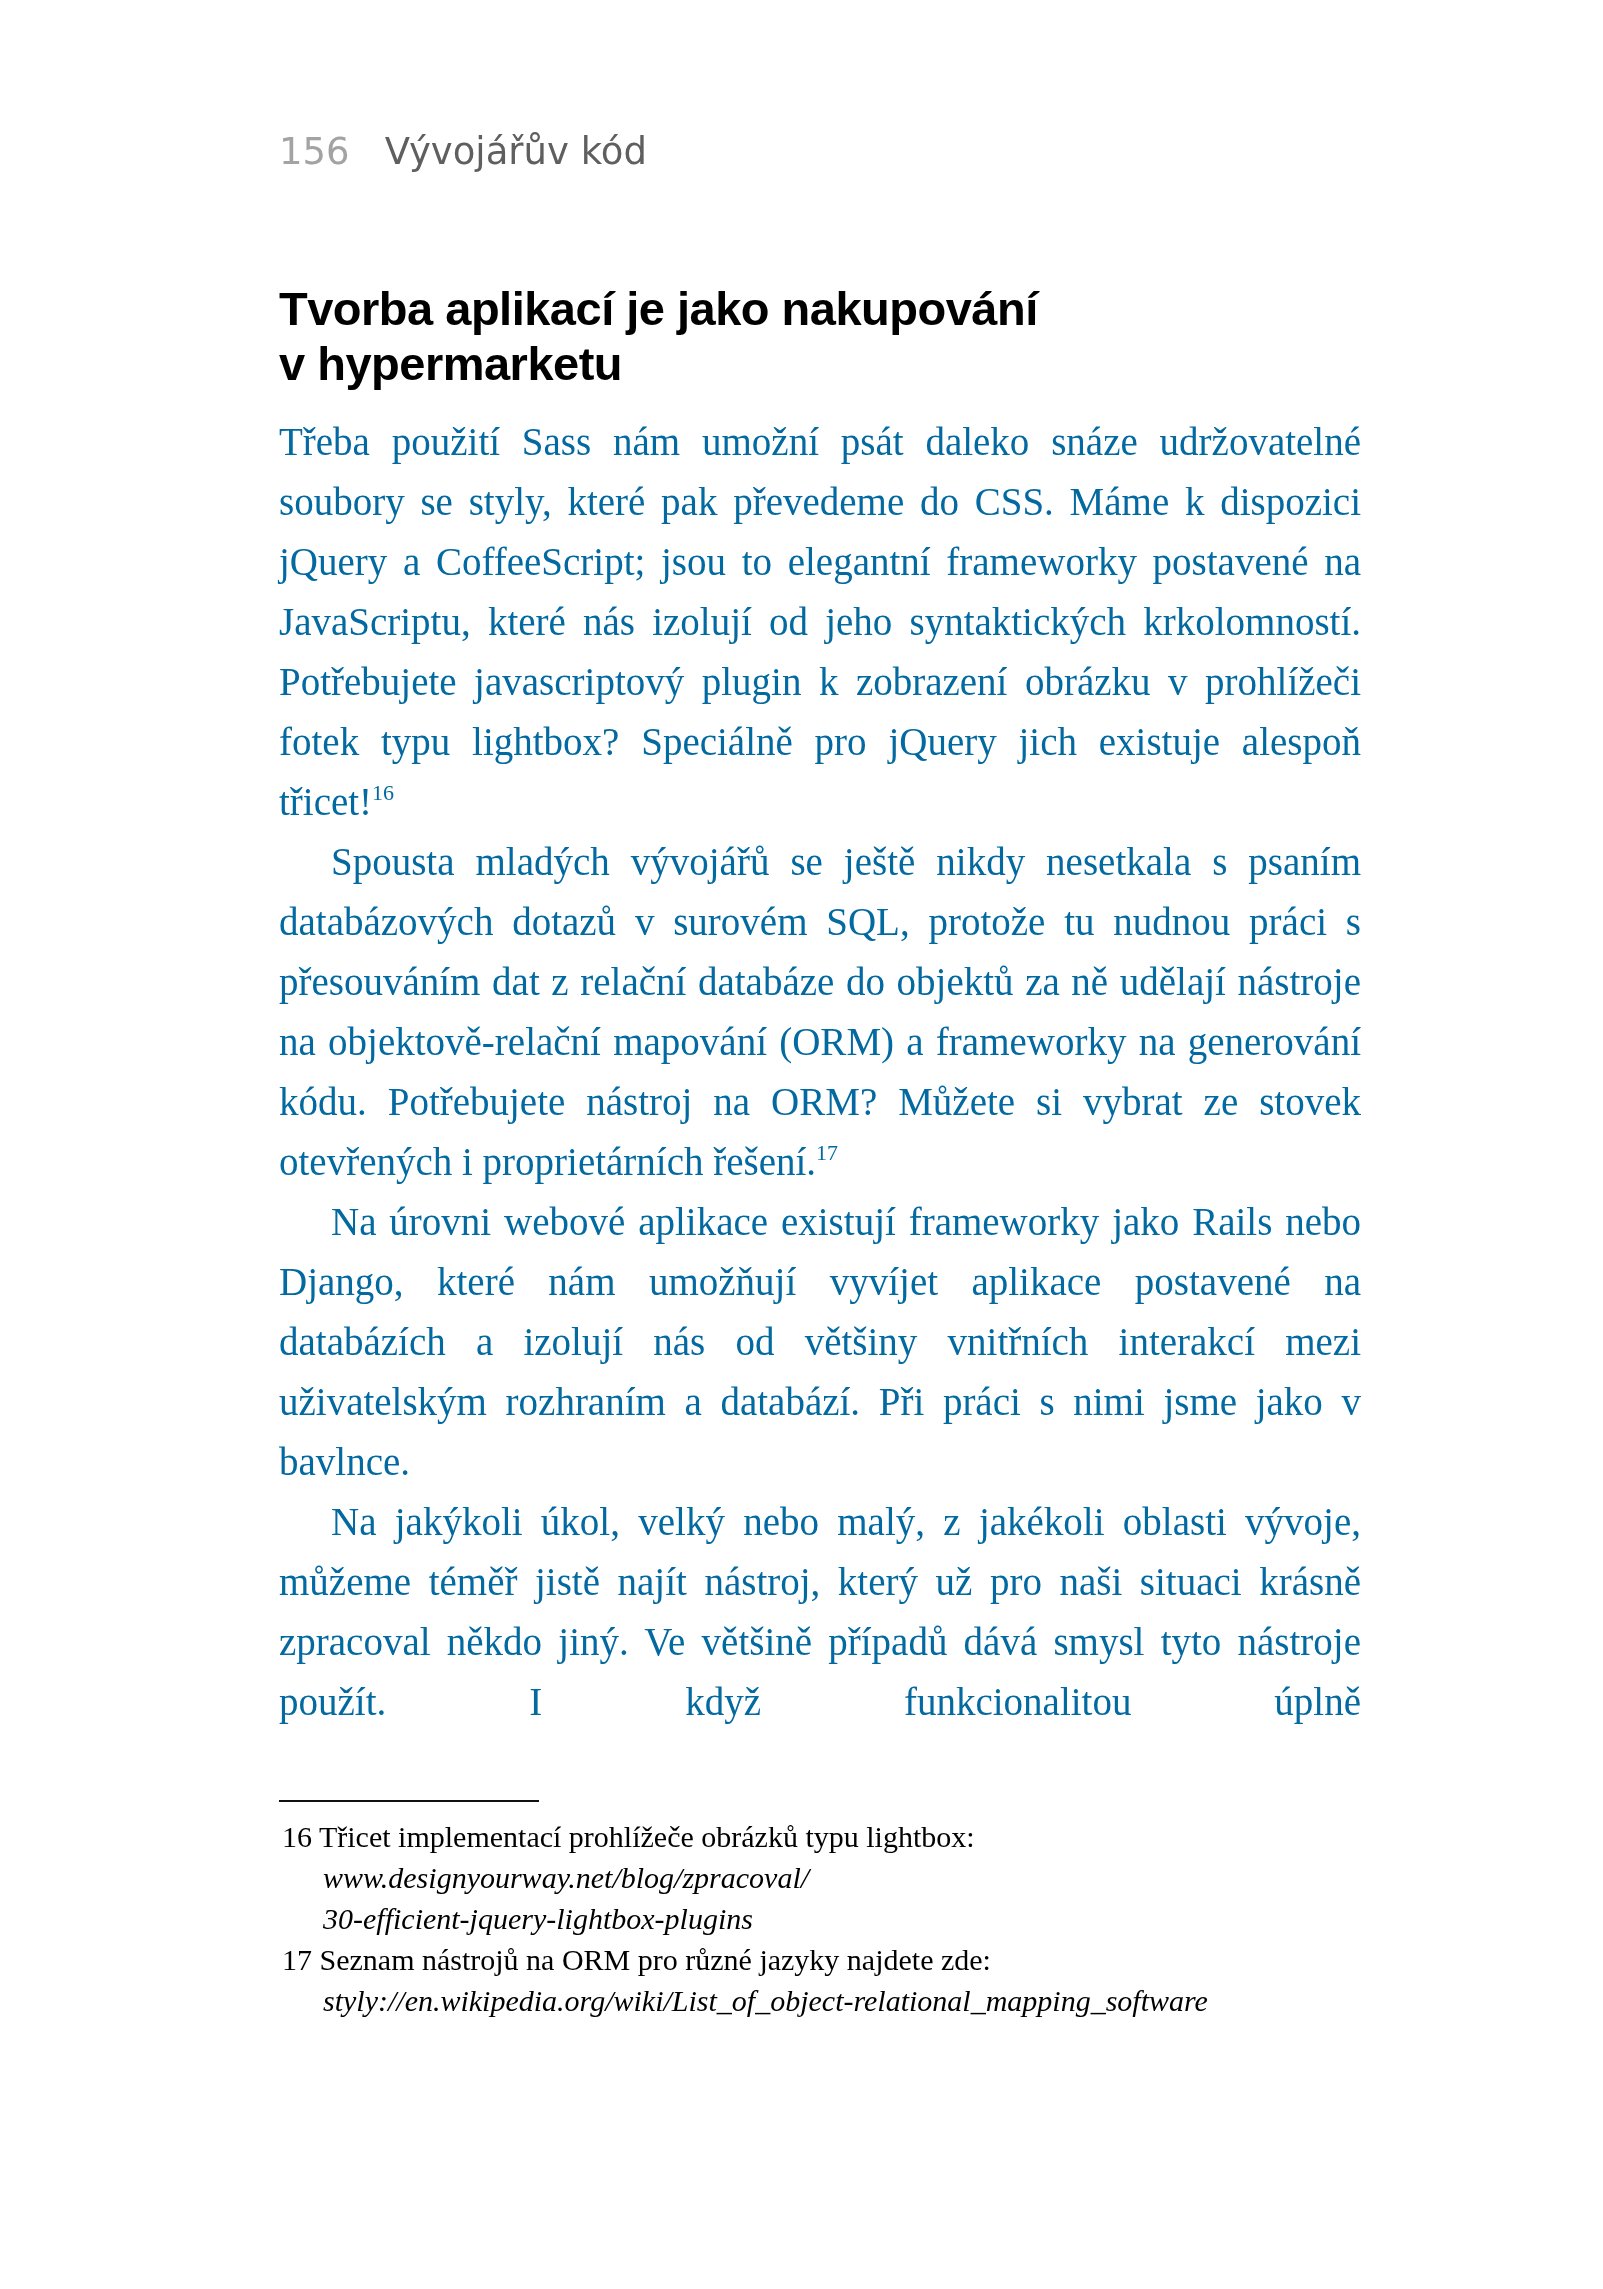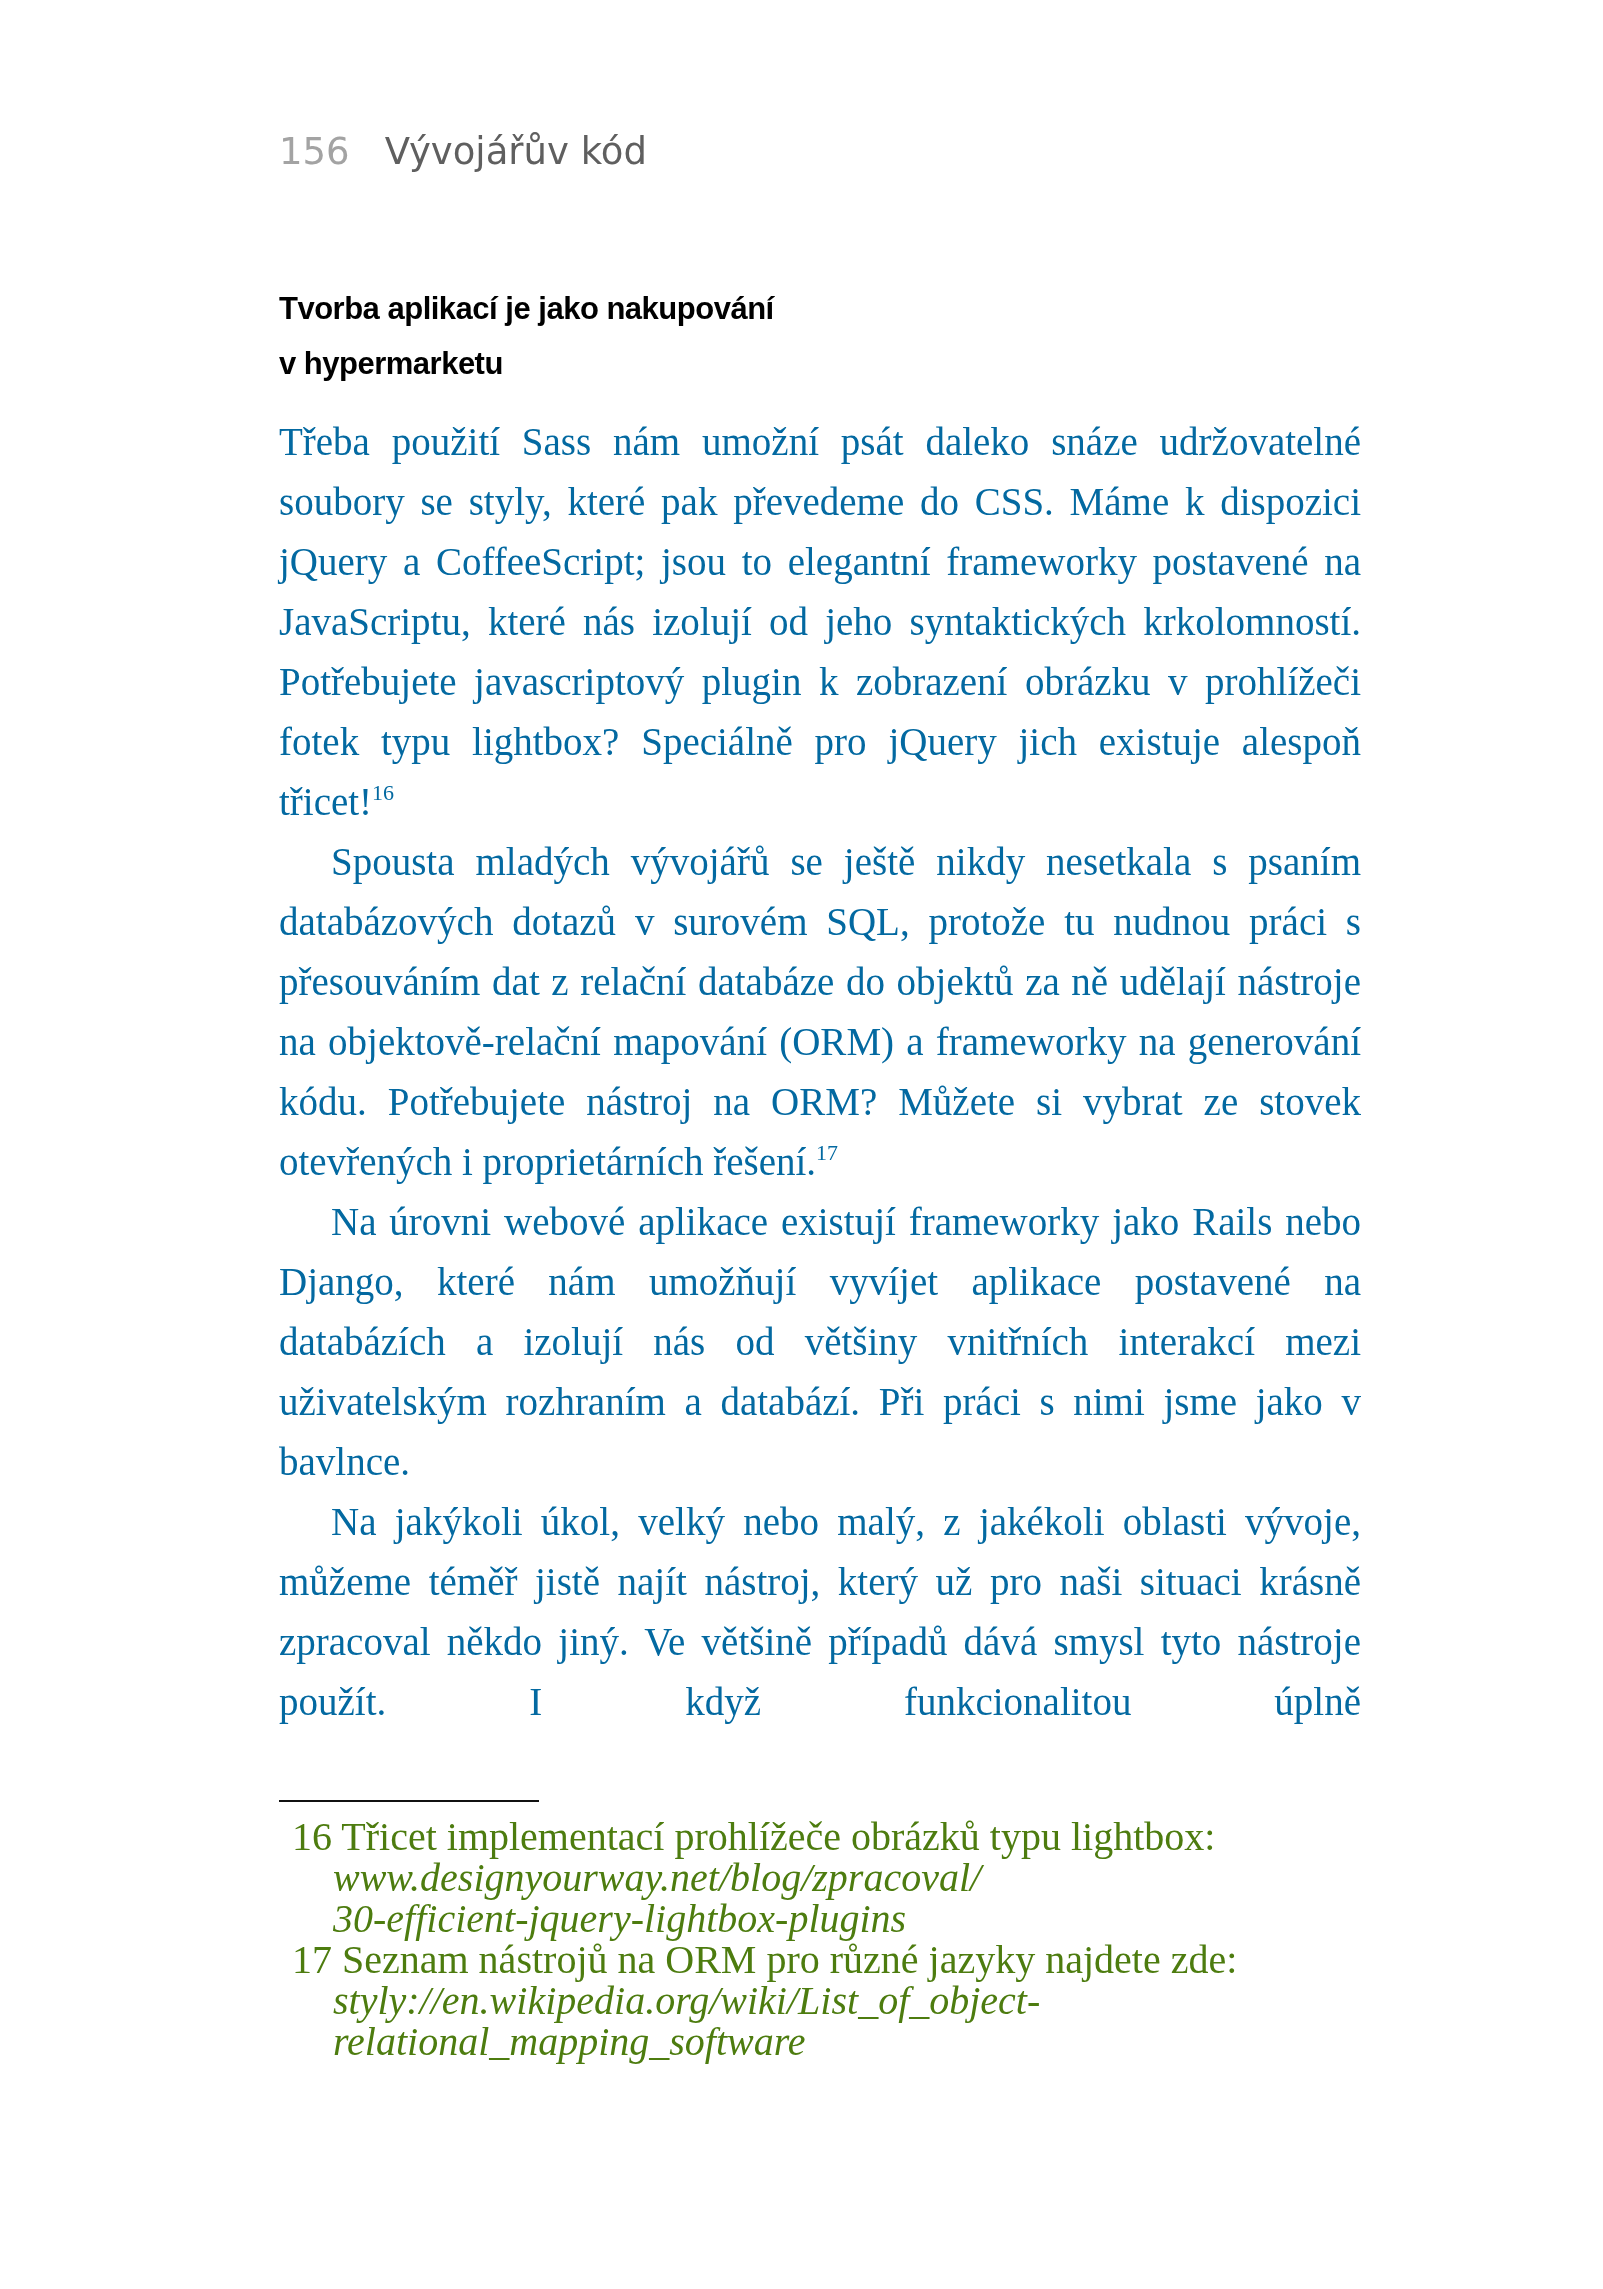--- a/index.html
+++ b/index.html
@@ -9,39 +9,39 @@
   .running-head {
     position: absolute; left: 279px; top: 126px;
     font-family: "DejaVu Sans", sans-serif; font-size: 37px; line-height: 52px;
     color: #5f5f5f; white-space: nowrap;
   }
   .running-head .folio { color: #a3a3a3; margin-right: 35px; }
 
   .heading {
     position: absolute; left: 279px; top: 281px; width: 1108px;
     font-family: "Liberation Sans", sans-serif; font-weight: bold;
-    font-size: 31px; line-height: 55px; color: #000; letter-spacing: -0.5px;
+    font-size: 47px; line-height: 55px; color: #000; letter-spacing: -0.5px;
     margin: 0;
   }
 
   .body-text {
     position: absolute; left: 279px; top: 412px; width: 1082px;
     font-family: "Liberation Serif", serif; font-size: 39px; line-height: 60px;
     color: #0369a1; text-align: justify; hyphens: manual;
   }
   .body-text p { margin: 0; }
   .body-text p.indent { text-indent: 52px; }
   sup.fnref { font-size: 22px; line-height: 0; vertical-align: 0; position: relative; top: -14.8px; }
 
   .footnote-rule {
     position: absolute; left: 279px; top: 1800px; width: 260px; height: 1.8px; background: #111;
   }
   .footnotes {
-    position: absolute; left: 292px; top: 1816px; width: 1108px;
-    font-family: "Liberation Serif", serif; font-size: 40px; line-height: 41px; color: #4d7c0f;
+    position: absolute; left: 282px; top: 1816px; width: 1108px;
+    font-family: "Liberation Serif", serif; font-size: 30px; line-height: 41px; color: #000000;
   }
   .fn { margin: 0; }
   .fn .url { display: block; padding-left: 41px; font-style: italic; }
 </style>
 </head>
 <body>
 
 <div class="page">
 
   <div class="running-head">

